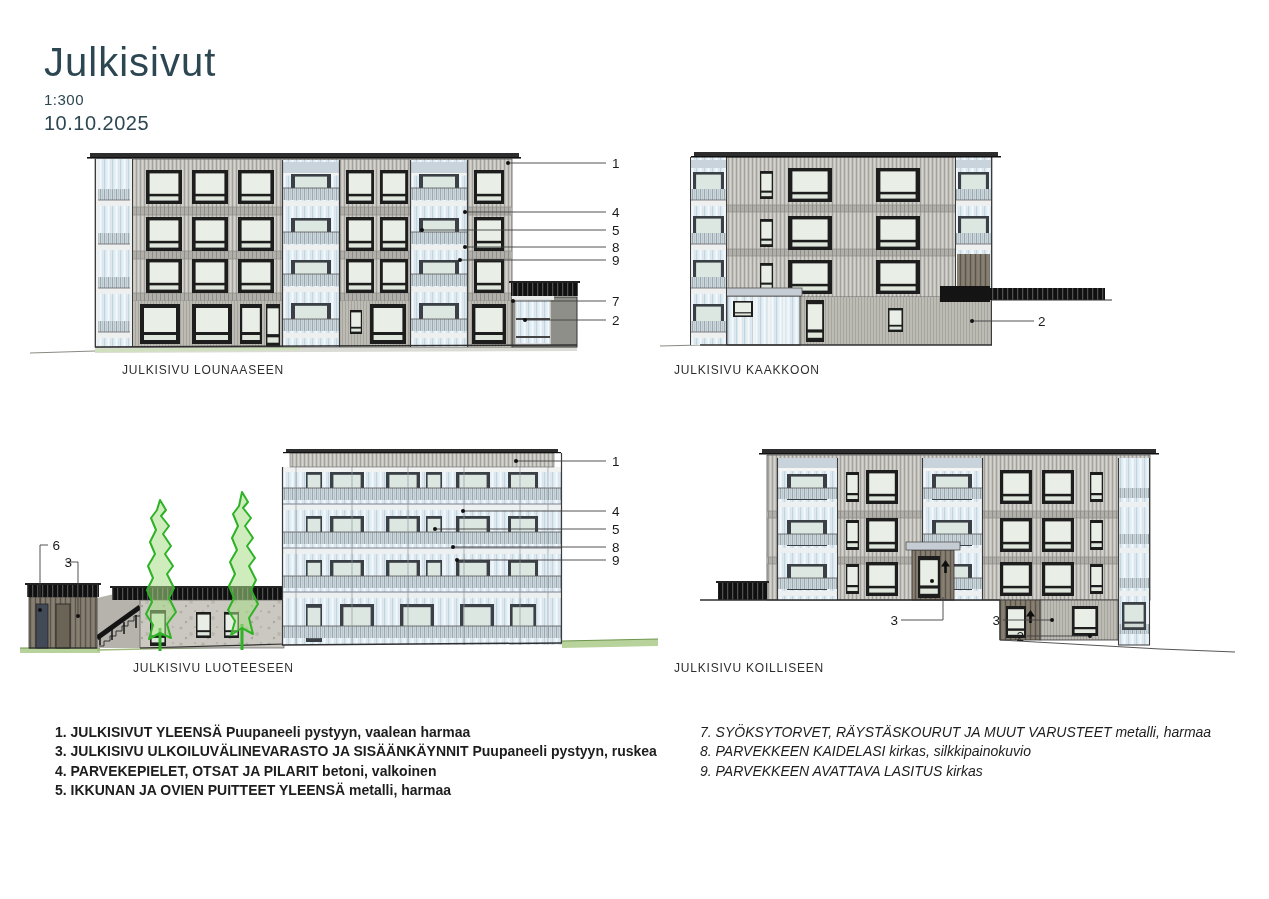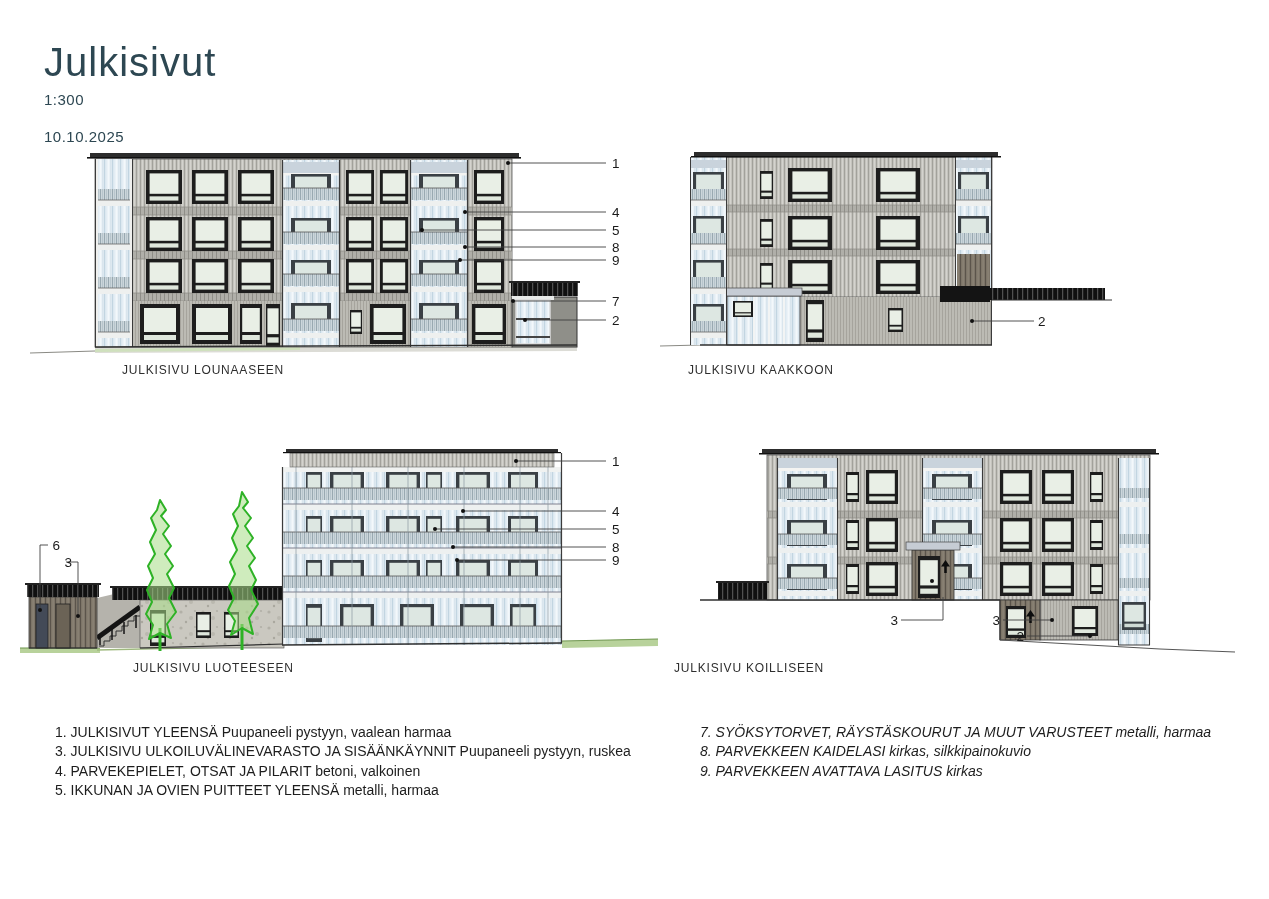--- a/index.html
+++ b/index.html
@@ -1,21 +1,21 @@
 <!DOCTYPE html>
 <html><head>
 <meta charset="utf-8">
 <style>
   html,body{margin:0;padding:0;background:#fff;}
   .sheet{position:relative;width:1269px;height:899px;background:#ffffff;overflow:hidden;
          font-family:"Liberation Sans",sans-serif;}
   .titleblock{position:absolute;left:44px;top:40px;color:#2d4752;}
   .titleblock h1{margin:0;font-size:40px;font-weight:400;letter-spacing:1px;}
   .titleblock .sub{font-size:15px;margin-top:6px;letter-spacing:0.5px;}
-  .titleblock .sub2{font-size:15px;margin-top:20px;letter-spacing:0.5px;}
+  .titleblock .sub2{font-size:20px;margin-top:4px;letter-spacing:0.5px;}
   .elev-label{position:absolute;font-size:12px;letter-spacing:0.8px;color:#2e2e2e;}
   .legend{position:absolute;font-size:14px;color:#1d1d1d;}
   .legend .li{line-height:19.3px;white-space:nowrap;}
   svg.drawing{position:absolute;left:0;top:0;}
   svg text{font-family:"Liberation Sans",sans-serif;font-size:13.5px;fill:#1a1a1a;}
 </style>
 </head>
 <body>
 
 <div class="sheet">
@@ -508,25 +508,25 @@
       <circle cx="932" cy="581" r="2" fill="#111"></circle>
         <circle cx="1052" cy="620" r="2" fill="#111"></circle>
         <circle cx="1090" cy="636" r="2" fill="#111"></circle>
       <text x="898" y="625" text-anchor="end">3</text>
       <text x="1000" y="625" text-anchor="end">3</text>
       <text x="1024" y="641" text-anchor="end">2</text>
     </g>
   </svg>
 
   <div class="elev-label" style="left:122px;top:363px;">JULKISIVU LOUNAASEEN</div>
-  <div class="elev-label" style="left:688px;top:363px;">JULKISIVU KAAKKOON</div>
+  <div class="elev-label" style="left:674px;top:363px;">JULKISIVU KAAKKOON</div>
   <div class="elev-label" style="left:133px;top:661px;">JULKISIVU LUOTEESEEN</div>
   <div class="elev-label" style="left:674px;top:661px;">JULKISIVU KOILLISEEN</div>
 
-  <div class="legend" style="left:55px;top:723px;">
+  <div class="legend" style="left:55px;top:723px;font-weight:bold;">
     <div class="li">1. JULKISIVUT YLEENSÄ Puupaneeli pystyyn, vaalean harmaa</div>
     <div class="li">3. JULKISIVU ULKOILUVÄLINEVARASTO JA SISÄÄNKÄYNNIT Puupaneeli pystyyn, ruskea</div>
     <div class="li">4. PARVEKEPIELET, OTSAT JA PILARIT betoni, valkoinen</div>
     <div class="li">5. IKKUNAN JA OVIEN PUITTEET YLEENSÄ metalli, harmaa</div>
   </div>
   <div class="legend" style="left:700px;top:723px;font-style:italic;">
     <div class="li">7. SYÖKSYTORVET, RÄYSTÄSKOURUT JA MUUT VARUSTEET metalli, harmaa</div>
     <div class="li">8. PARVEKKEEN KAIDELASI kirkas, silkkipainokuvio</div>
     <div class="li">9. PARVEKKEEN AVATTAVA LASITUS kirkas</div>
   </div>

